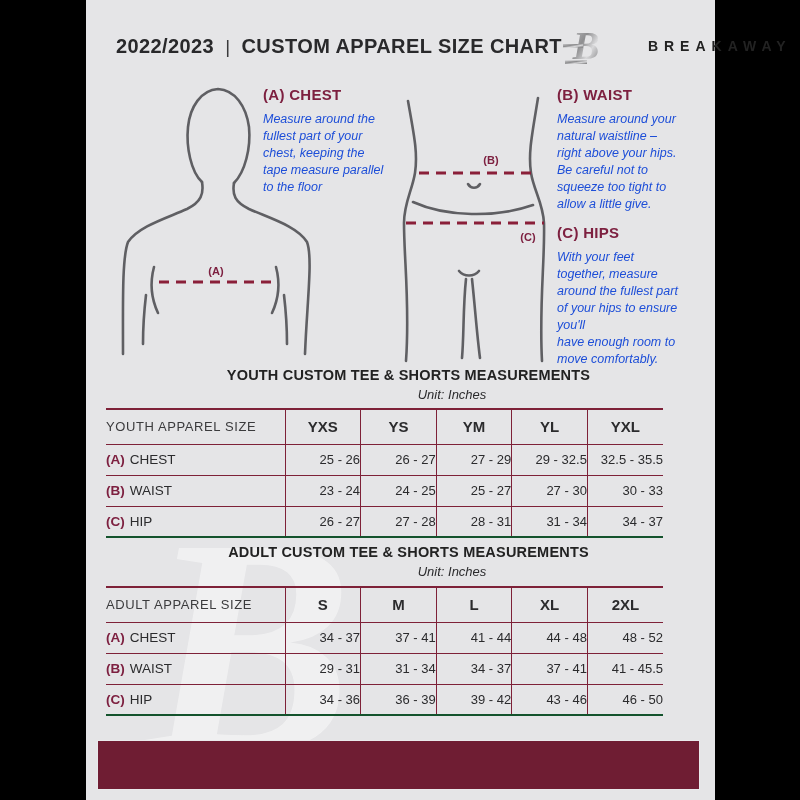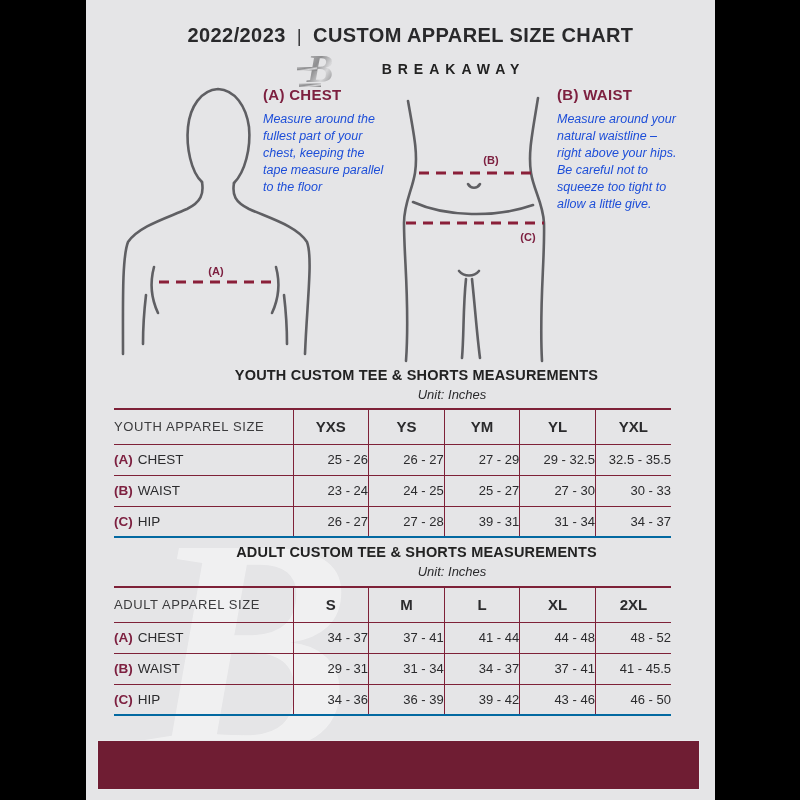--- a/index.html
+++ b/index.html
@@ -2,21 +2,21 @@
 <html><head>
 <meta charset="utf-8">
 <style>
   html,body{margin:0;padding:0;background:#000;}
   body{width:800px;height:800px;position:relative;overflow:hidden;
        font-family:"Liberation Sans",sans-serif;-webkit-font-smoothing:antialiased;}
   .page{position:absolute;left:86px;top:0;width:629px;height:800px;background:#e5e5e7;}
   .layer{position:absolute;z-index:2;}
 
   
-  .header{left:30px;top:24px;right:10px;display:flex;justify-content:flex-start;align-items:center;flex-direction:column;}
+  .header{left:30px;top:24px;right:10px;display:flex;justify-content:flex-start;align-items:center;}
   .doc-title{font-size:20px;font-weight:bold;color:#29292b;letter-spacing:.4px;white-space:nowrap;}
   .doc-title .divider{font-weight:400;color:#3a3a3c;padding:0 11px;font-size:19px;}
   .brand{display:flex;align-items:center;gap:6px;}
   .brand-name{font-size:14px;font-weight:bold;letter-spacing:6px;color:#222;padding-left:38px;}
 
   
   .guide-head{font-size:15px;font-weight:bold;color:#7d2040;letter-spacing:.3px;}
   .guide-body{margin-top:8px;font-size:12.5px;line-height:17px;font-style:italic;
               color:#1d4ed8;white-space:pre-line;}
   .gsec{width:170px;}
@@ -24,24 +24,24 @@
   .sec-waist{left:471px;top:86px;}
   .sec-hips{left:471px;top:224px;}
 
   
   .fig{position:absolute;z-index:2;}
   .fig path{fill:none;stroke:#5f5f63;stroke-width:2.6;stroke-linecap:round;}
   .fig .dash{stroke:#8a1f39;stroke-width:3;stroke-dasharray:10 7;stroke-linecap:butt;}
   .fig text{font-family:"Liberation Sans",sans-serif;font-size:11px;font-weight:bold;fill:#7d2040;}
 
   
-  .tbl-title{left:16px;width:629px;text-align:center;font-size:14.5px;font-weight:bold;color:#222;letter-spacing:.2px;}
+  .tbl-title{left:8px;width:629px;text-align:center;font-size:14.5px;font-weight:bold;color:#222;letter-spacing:.2px;}
   .tbl-unit{left:0;width:732px;text-align:center;font-size:13px;font-style:italic;color:#2b2b2d;}
-  table.size{position:absolute;z-index:2;left:28px;width:557px;border-collapse:collapse;table-layout:fixed;
-             border-top:2px solid #7e2138;border-bottom:2px solid #0369a1;}
+  table.size{position:absolute;z-index:2;left:20px;width:557px;border-collapse:collapse;table-layout:fixed;
+             border-top:2px solid #7e2138;border-bottom:2px solid #14532d;}
   table.size col.c0{width:179px;}
   table.size tr{height:31px;}
   table.size tr.hdr{height:35px;}
   table.size tr + tr{border-top:1.5px solid #7e2138;}
   table.size th,table.size td{padding:0;vertical-align:middle;}
   table.size th:nth-child(n+2),table.size td:nth-child(n+2){border-left:1.5px solid #7e2138;}
   .size-col-hd{text-align:left;padding-left:13px;font-weight:400;font-size:13px;letter-spacing:.6px;color:#3b3b3d;}
   .size-hd{text-align:center;font-size:15px;font-weight:bold;color:#2b2b2d;}
   .row-label{text-align:left;padding-left:18px;font-size:13.5px;color:#2b2b2d;font-weight:400;}
   .row-label .pfx{color:#7d2040;font-weight:bold;margin-right:5px;}
@@ -114,20 +114,30 @@
   </div>
   <div class="layer gsec sec-waist">
     <div class="guide-head">(B) WAIST</div>
     <div class="guide-body">Measure around your
 natural waistline –
 right above your hips.
 Be careful not to
 squeeze too tight to
 allow a little give.</div>
   </div>
+  <div class="layer gsec sec-hips">
+    <div class="guide-head">(C) HIPS</div>
+    <div class="guide-body">With your feet
+together, measure
+around the fullest part
+of your hips to ensure
+you'll
+have enough room to
+move comfortably.</div>
+  </div>
 
   <div class="layer tbl-title" style="top:367px;">YOUTH CUSTOM TEE &amp; SHORTS MEASUREMENTS</div>
   <div class="layer tbl-unit" style="top:387px;">Unit: Inches</div>
   <table class="size" style="top:408px;">
     <colgroup>
         <col class="c0">
         <col>
         <col>
         <col>
         <col>
@@ -155,21 +165,21 @@
       <td class="val">23 - 24</td>
       <td class="val">24 - 25</td>
       <td class="val">25 - 27</td>
       <td class="val">27 - 30</td>
       <td class="val">30 - 33</td>
     </tr>
     <tr>
       <td class="row-label"><span class="pfx">(C)</span><span>HIP</span></td>
       <td class="val">26 - 27</td>
       <td class="val">27 - 28</td>
-      <td class="val">39 - 31</td>
+      <td class="val">28 - 31</td>
       <td class="val">31 - 34</td>
       <td class="val">34 - 37</td>
     </tr>
   </tbody>
     </table>
 
   <div class="layer tbl-title" style="top:544px;">ADULT CUSTOM TEE &amp; SHORTS MEASUREMENTS</div>
   <div class="layer tbl-unit" style="top:564px;">Unit: Inches</div>
   <table class="size" style="top:586px;">
     <colgroup>

